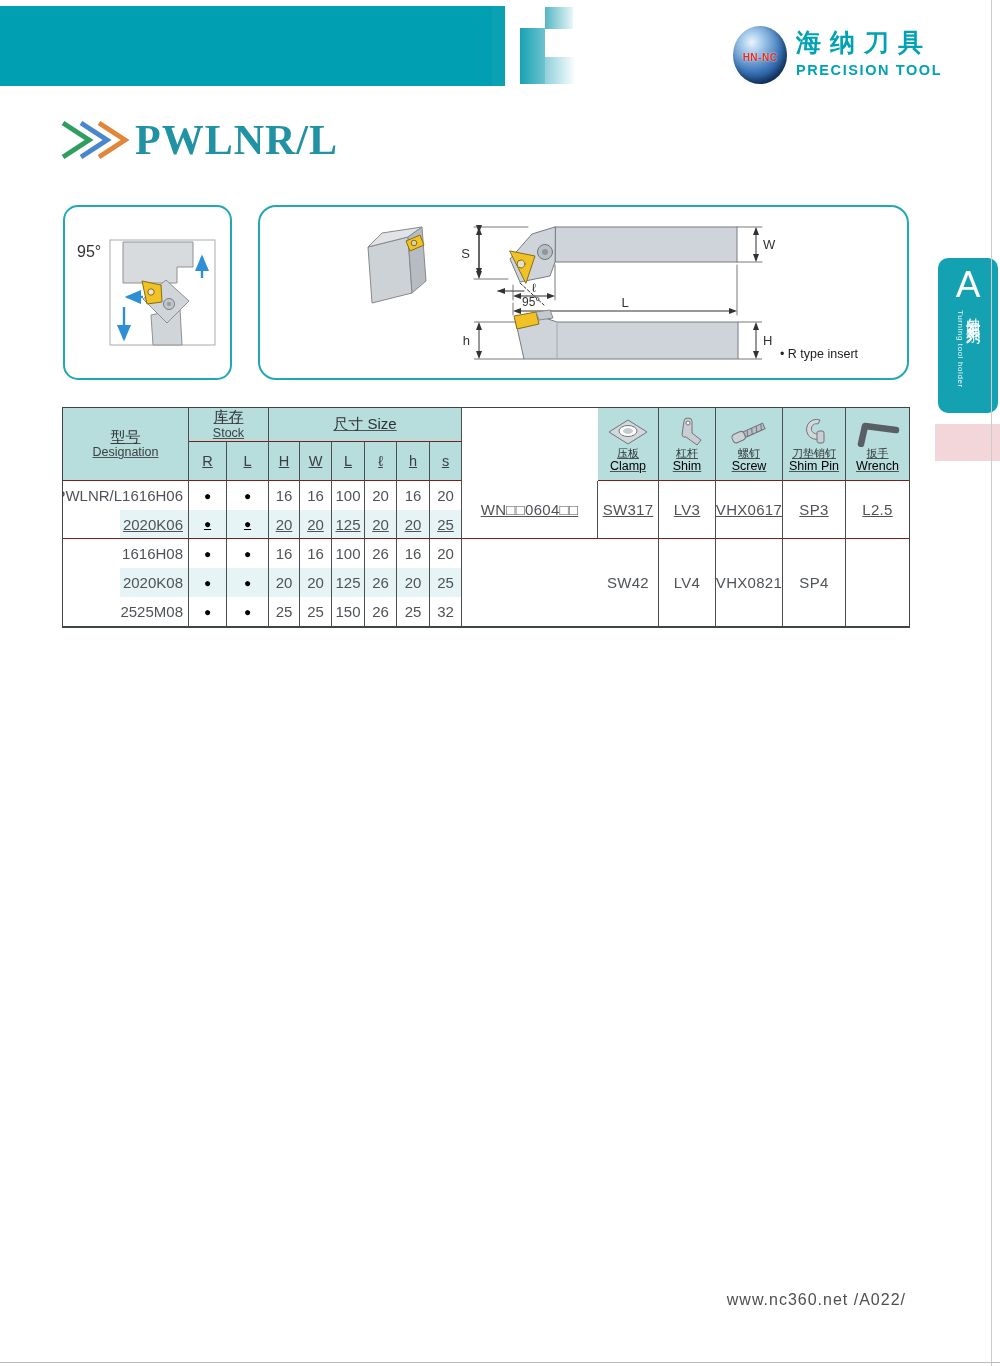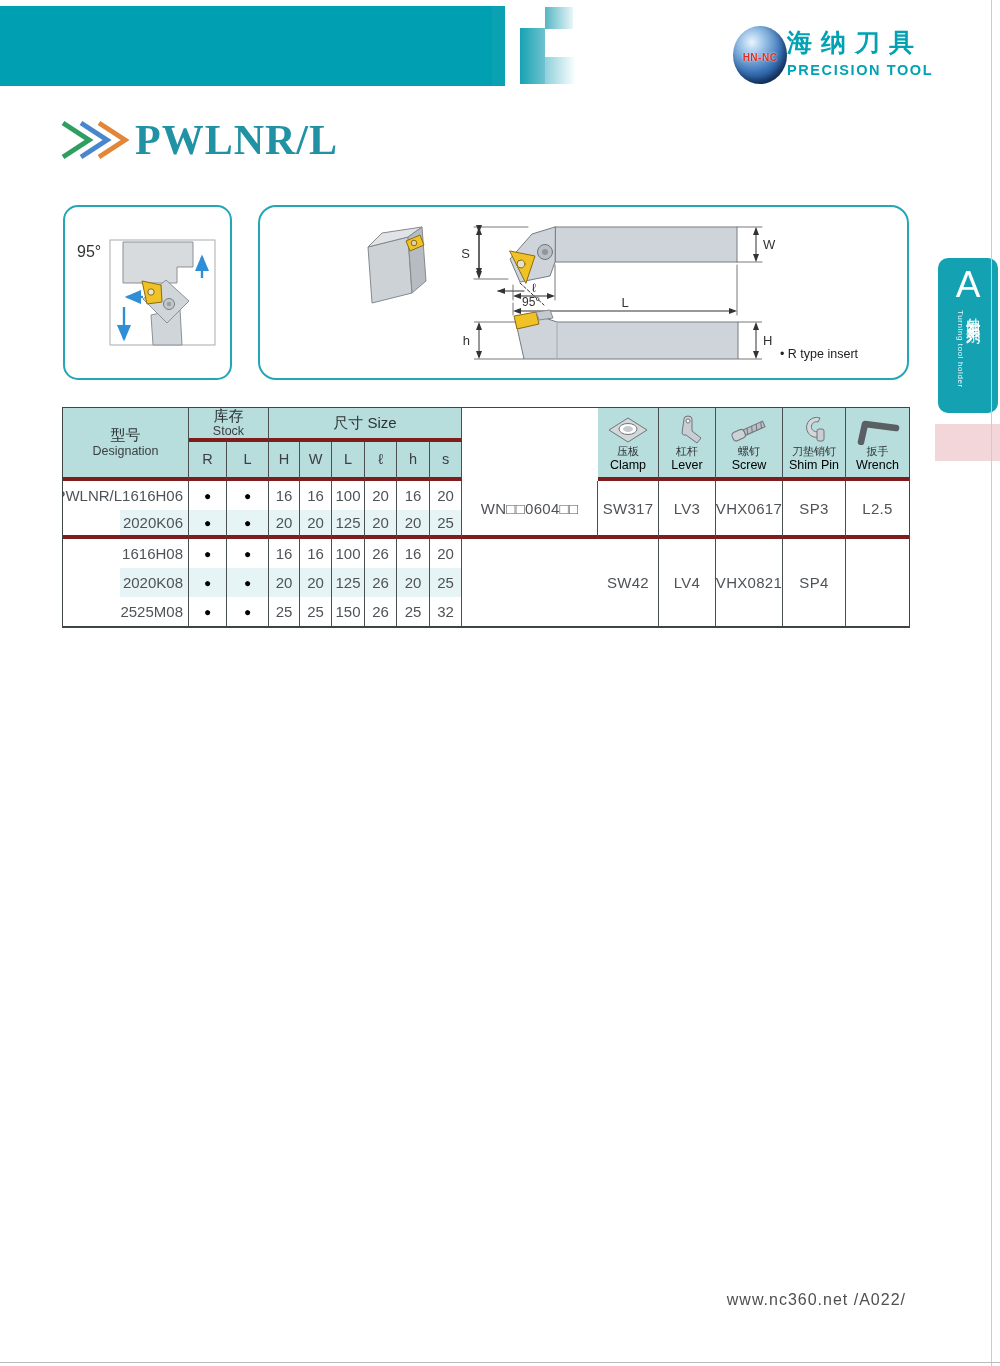--- a/index.html
+++ b/index.html
@@ -14,21 +14,21 @@
        background:linear-gradient(90deg,#56b6c4,#e9f6f8);}
   .sq3{position:absolute;left:545px;top:57px;width:30px;height:27px;
        background:linear-gradient(90deg,#8fd0da,#fbfeff);}
   
   .logo{position:absolute;left:733px;top:26px;display:flex;align-items:flex-start;}
   .globe{position:relative;width:54px;height:58px;border-radius:50%;
          background:radial-gradient(circle at 35% 28%,#eaf5fd 0%,#9cc4e8 22%,#3b74b8 55%,#123d78 82%,#0a2c5a 100%);
          box-shadow:inset -3px -4px 6px rgba(0,0,0,.35);}
   .globe-txt{position:absolute;left:0;right:0;top:26px;text-align:center;color:#e02b1e;
              font-size:10px;font-weight:bold;letter-spacing:.5px;text-shadow:0 0 2px #fff;}
-  .brand{margin-left:0;}
+  .brand{margin-left:9px;}
   .brand-cn{color:#00a2b3;font-size:25px;font-weight:bold;letter-spacing:9px;white-space:nowrap;}
   .brand-en{color:#00a2b3;font-size:14.5px;font-weight:bold;letter-spacing:1.6px;margin-top:3px;}
   
   .chevrons{position:absolute;left:60px;top:120px;}
   .page-title{position:absolute;left:135px;top:116px;font-family:"Liberation Serif",serif;
               font-size:42px;font-weight:600;color:#2092a3;letter-spacing:1px;}
   
   .box{position:absolute;background:#fff;border:2.5px solid #22a7b7;}
   .box-left{left:63px;top:205px;width:165px;height:171px;border-radius:15px;}
   .box-right{left:258px;top:205px;width:647px;height:171px;border-radius:18px;}
@@ -44,21 +44,21 @@
           letter-spacing:2.5px;margin-left:2px;}
   .pink-block{position:absolute;left:935px;top:424px;width:65px;height:37px;background:#f2d6d9;}
   
   .spec-table{position:absolute;left:62px;top:407px;display:grid;
       grid-template-columns:126px 38px 42px 31px 32px 33px 32px 33px 32px 136px 61px 57px 67px 63px 63px;
       grid-template-rows:34px 39px repeat(5,29px);
       border:1px solid #3f4447;border-bottom-width:2px;color:#4f5357;}
   .c{border-right:1px solid #4a4f52;display:flex;align-items:center;justify-content:center;
      overflow:hidden;}
   .nbr{border-right:none;}
-  .bb{border-bottom:4px solid #7f1d1d;}
+  .bb{border-bottom:1px solid #7f1d1d;text-decoration:underline;}
   .th{background:#b7dddd;flex-direction:column;line-height:1.12;}
   .th-cn{font-size:15px;color:#2e3234;}
   .th-en{font-size:12.5px;color:#3c4043;}
   .sub{font-size:14.5px;color:#3c4043;}
   .num{font-size:15px;}
   .des{justify-content:flex-end;padding-right:5px;font-size:15px;}
   .dot{font-size:12px;color:#000;}
   .stripe{background:#e7f4f5;}
   .des-stripe{background:linear-gradient(90deg,#fff 0 57px,#e7f4f5 57px);}
   .grp{font-size:15px;letter-spacing:.3px;}
@@ -236,21 +236,21 @@
       </svg>
       <span class="acc-cn">压板</span>
       <span class="acc-en">Clamp</span>
     </div>
     <div class="c th bb" style="grid-area:1/12/3/13">
       <svg class="acc-icon" width="44" height="30" viewBox="0 0 44 30">
         <path d="M19,4 q0,-3 4,-3 q4,0 4,3 l0,12 9,7 -4,5 -11,-8 q-3,1 -4,-2 Z" fill="#c9ced2" stroke="#70757a"></path>
         <circle cx="23" cy="6" r="2" fill="#fff" stroke="#70757a"></circle>
       </svg>
       <span class="acc-cn">杠杆</span>
-      <span class="acc-en">Lever</span>
+      <span class="acc-en">Shim</span>
     </div>
     <div class="c th bb" style="grid-area:1/13/3/14">
       <svg class="acc-icon" width="50" height="30" viewBox="0 0 50 30">
         <g transform="rotate(-24 25 15)">
           <rect x="7" y="11" width="13" height="9" rx="3.5" fill="#cdd2d6" stroke="#70757a"></rect>
           <rect x="20" y="12.5" width="21" height="6" fill="#b9bfc4" stroke="#70757a"></rect>
           <line x1="24" y1="12.5" x2="22" y2="18.5" stroke="#70757a"></line>
           <line x1="29" y1="12.5" x2="27" y2="18.5" stroke="#70757a"></line>
           <line x1="34" y1="12.5" x2="32" y2="18.5" stroke="#70757a"></line>
           <line x1="39" y1="12.5" x2="37" y2="18.5" stroke="#70757a"></line>

